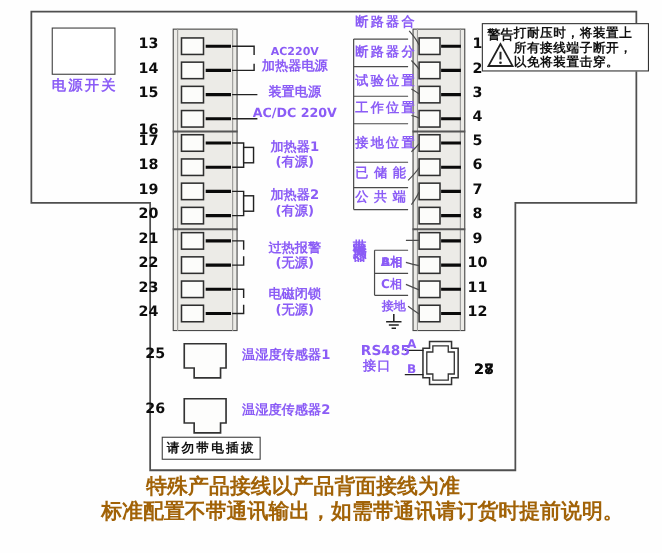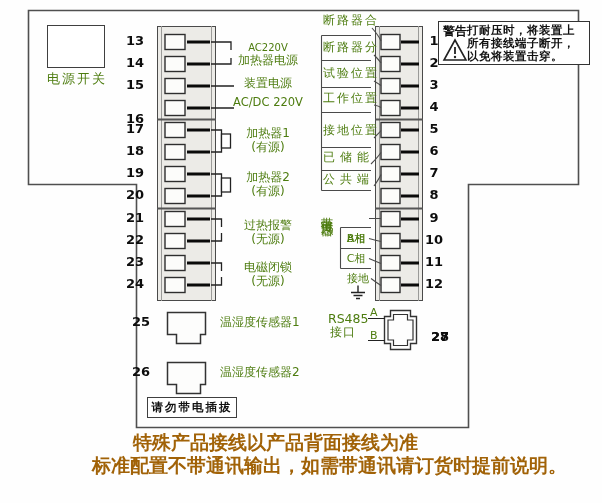--- a/index.html
+++ b/index.html
@@ -3,21 +3,21 @@
 <meta charset="utf-8">
 <style>
   html,body{margin:0;padding:0;background:#fff;}
   .stage{position:relative;width:602px;height:503px;background:#fefefe;overflow:hidden;
          font-family:"DejaVu Sans",sans-serif;color:#111;}
   .abs{position:absolute;}
   .bgbox{position:absolute;background:#ecebe7;border:1.5px solid #4a4a4a;box-sizing:border-box;}
   .whitebox{position:absolute;background:#fff;border:1.5px solid #3f3f3f;box-sizing:border-box;}
   svg.overlay{position:absolute;left:0;top:0;pointer-events:none;}
   .num{position:absolute;font-weight:bold;font-size:13px;line-height:16px;color:#0d0d0d;white-space:nowrap;}
-  .lbl{position:absolute;font-weight:normal;font-size:12px;line-height:15px;color:#4d7c0f;white-space:nowrap;}
+  .lbl{position:absolute;font-weight:bold;font-size:12px;line-height:15px;color:#8b5cf6;white-space:nowrap;}
   .ctr{text-align:center;}
   .rt{}
   .small{font-size:11px;}
   .vert{writing-mode:vertical-rl;text-orientation:upright;letter-spacing:2px;}
   .wtitle{position:absolute;font-weight:bold;font-size:12px;line-height:13px;}
   .wline{position:absolute;font-weight:bold;font-size:11.5px;line-height:13px;letter-spacing:0.5px;white-space:nowrap;}
   .footer{position:absolute;font-weight:bold;font-size:19px;line-height:18px;color:#a16207;white-space:nowrap;}
 </style>
 </head>
 <body>

